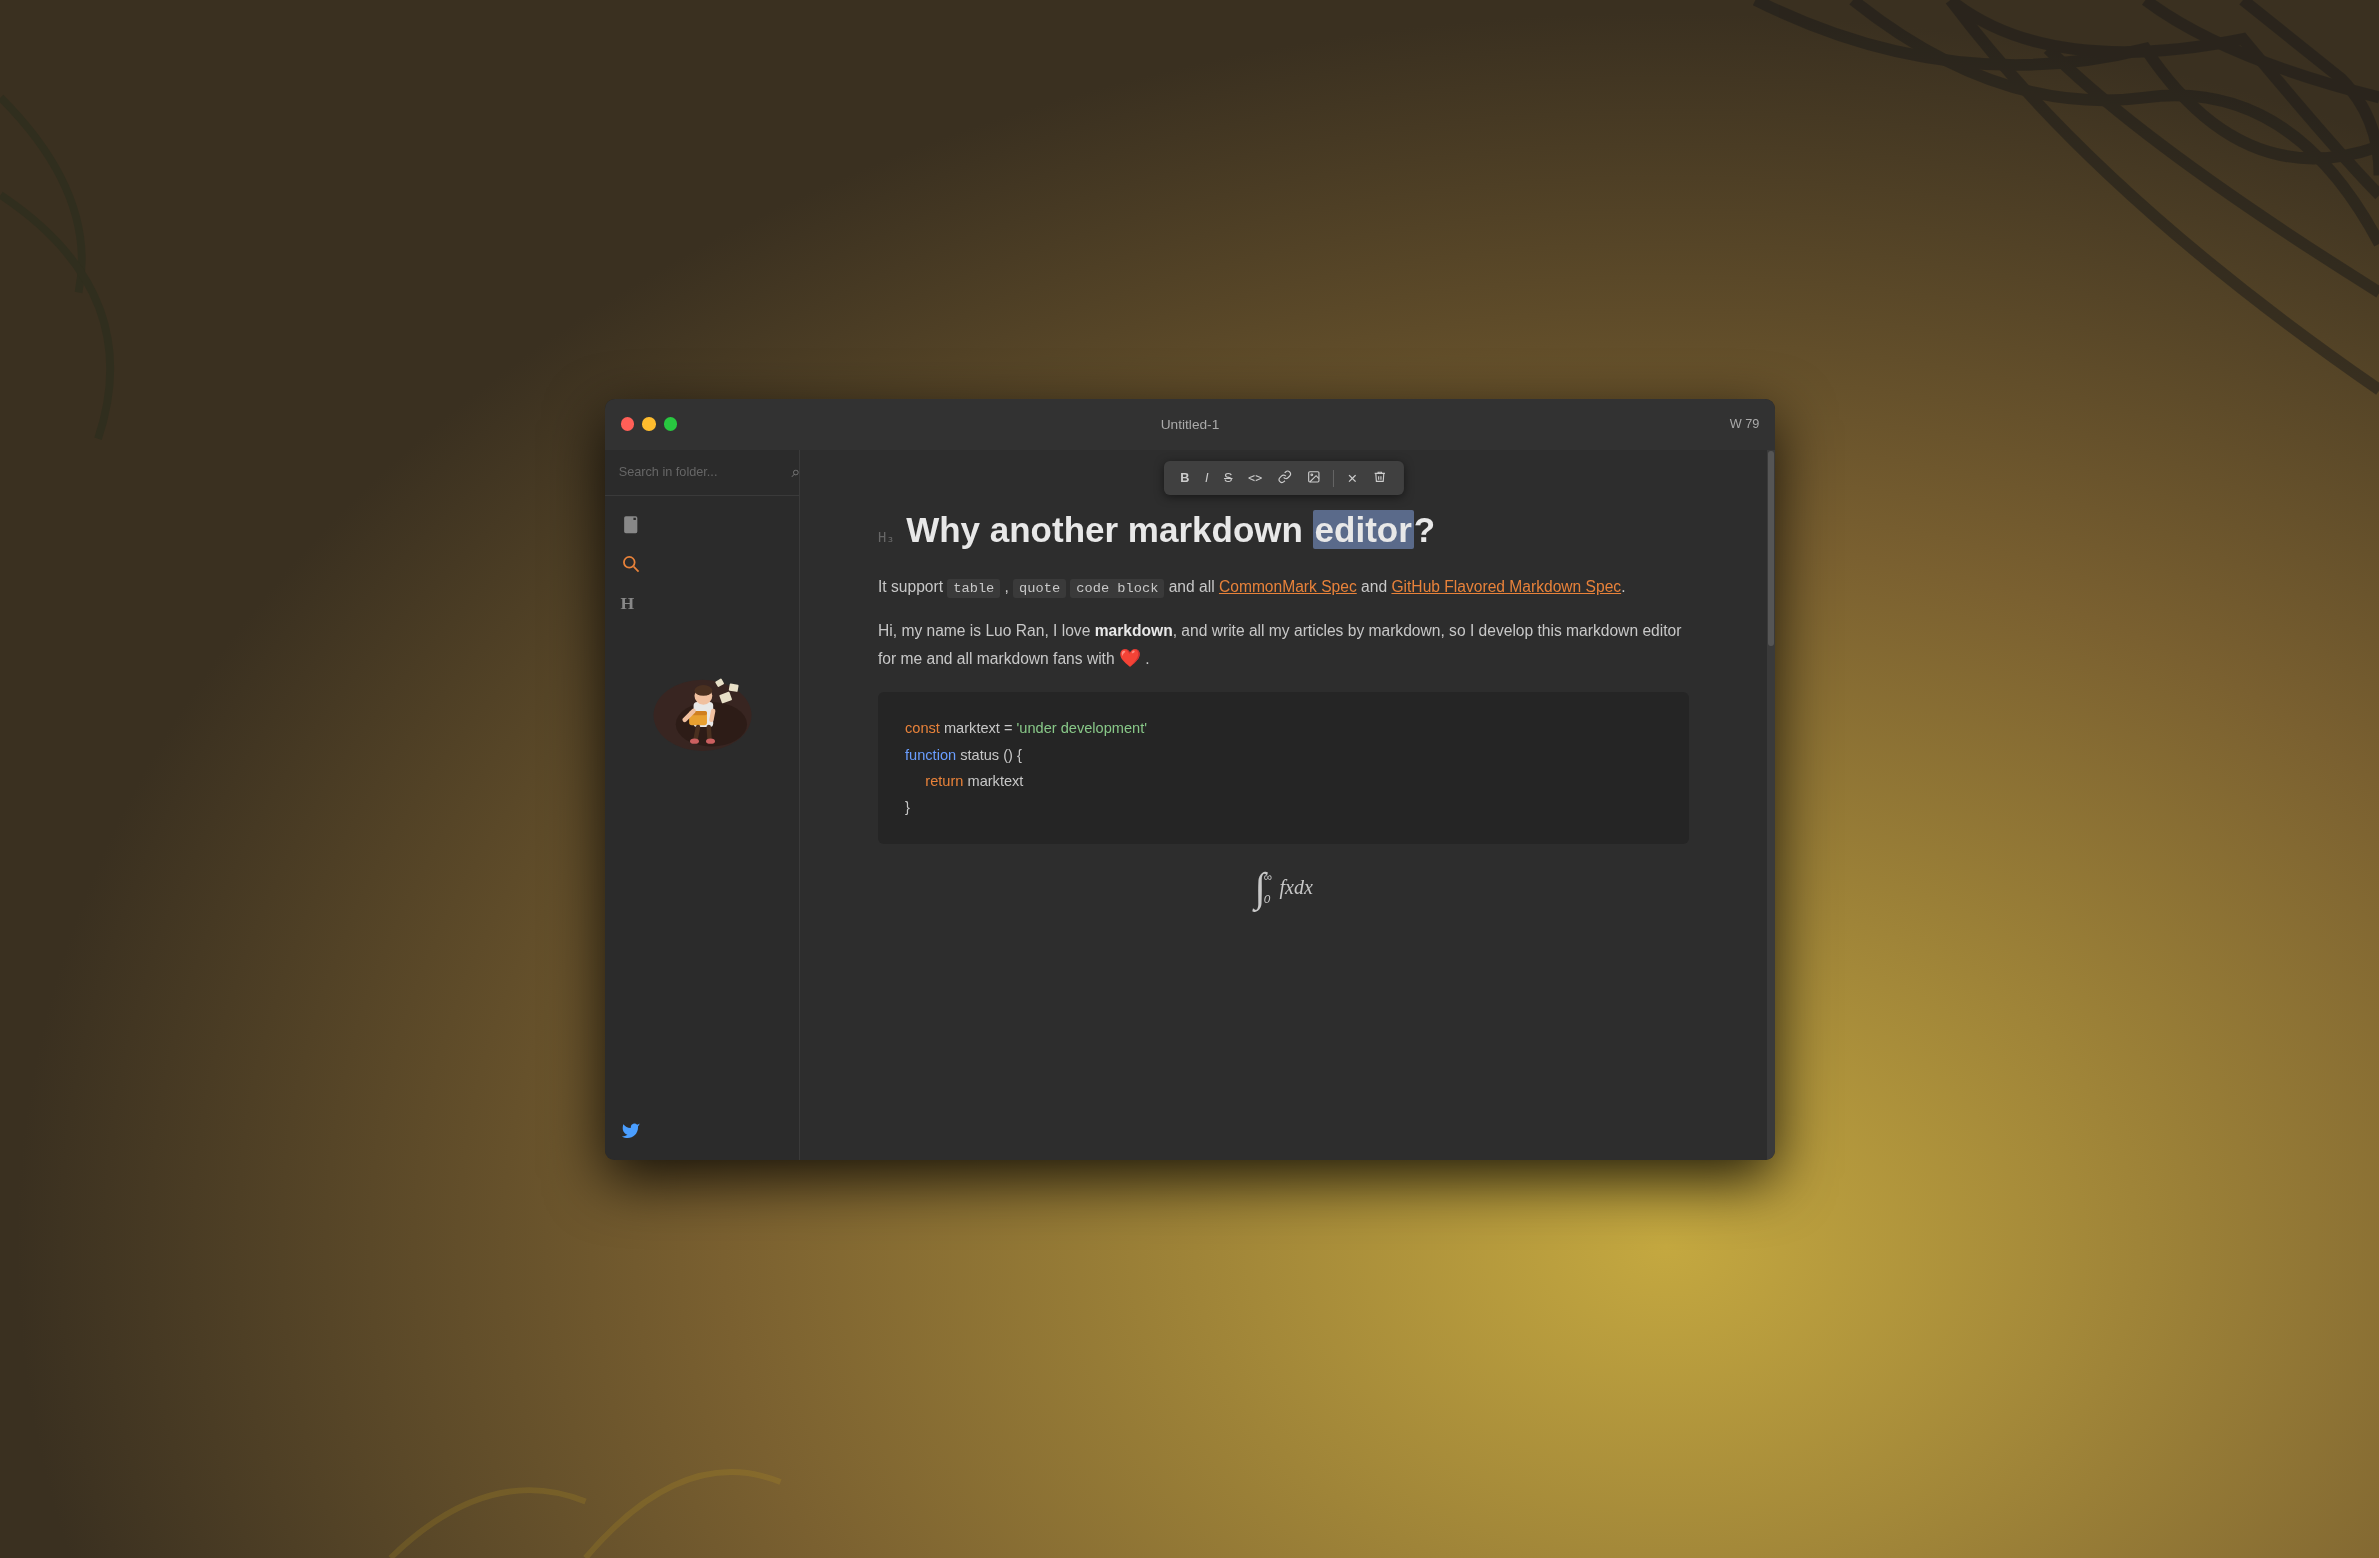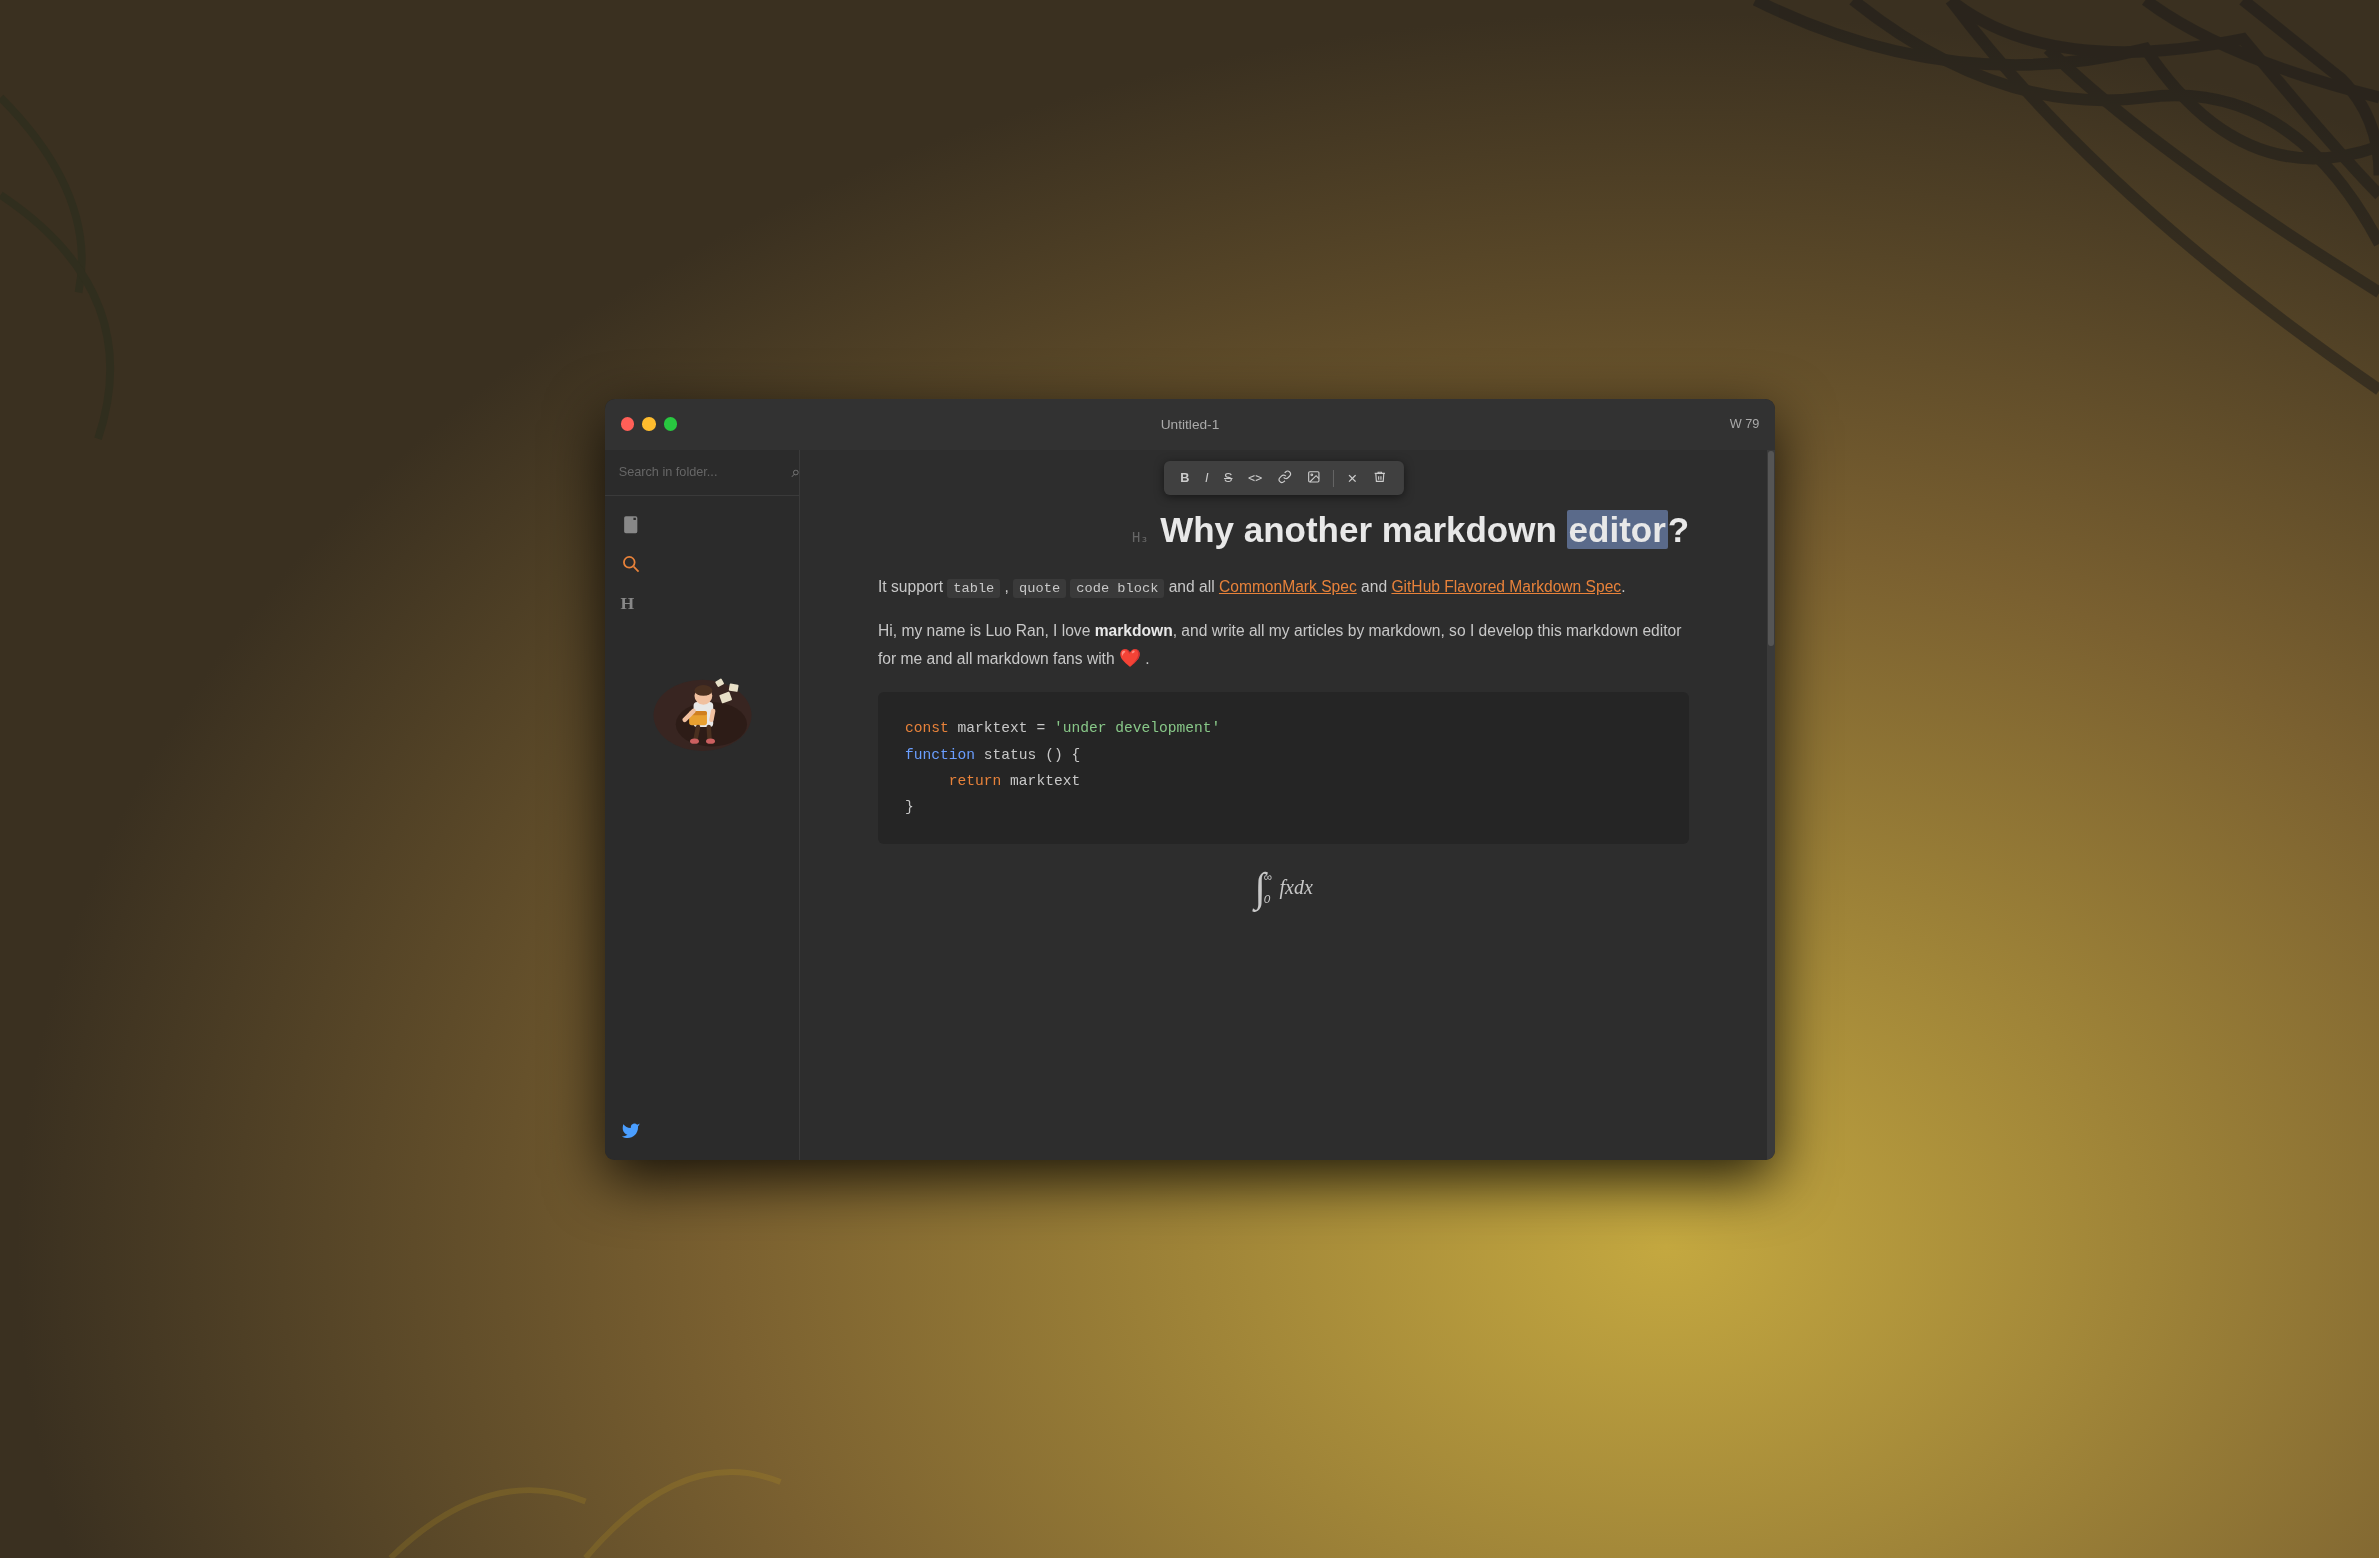--- a/index.html
+++ b/index.html
@@ -226,21 +226,20 @@
     .editor-content {
       padding: 59px 78px 59px 78px;
       flex: 1;
     }
 
     .heading-line {
       display: flex;
       align-items: baseline;
       gap: 11.7px;
       margin-bottom: 23.4px;
-      justify-content: flex-end;
     }
 
     .heading-label {
       color: #666;
       font-size: 13.7px;
       font-family: monospace;
       flex-shrink: 0;
     }
 
     .h3-heading {
@@ -307,21 +306,21 @@
       border: 1px solid #4a4a4a;
       font-size: 14.6px;
     }
 
     
     .code-block {
       background: #252525;
       border-radius: 5.9px;
       padding: 23.4px 27px;
       margin-bottom: 23.4px;
-      font-family: Liberation Mono, monospace;
+      font-family: Liberation Sans, sans-serif;
       font-size: 14.6px;
       line-height: 1.8;
     }
 
     .code-const   { color: #e8823a; }
     .code-var     { color: #c8c8c8; }
     .code-string  { color: #88c888; }
     .code-func    { color: #6a9eff; }
     .code-return  { color: #e8823a; }
     .code-brace   { color: #c8c8c8; }

